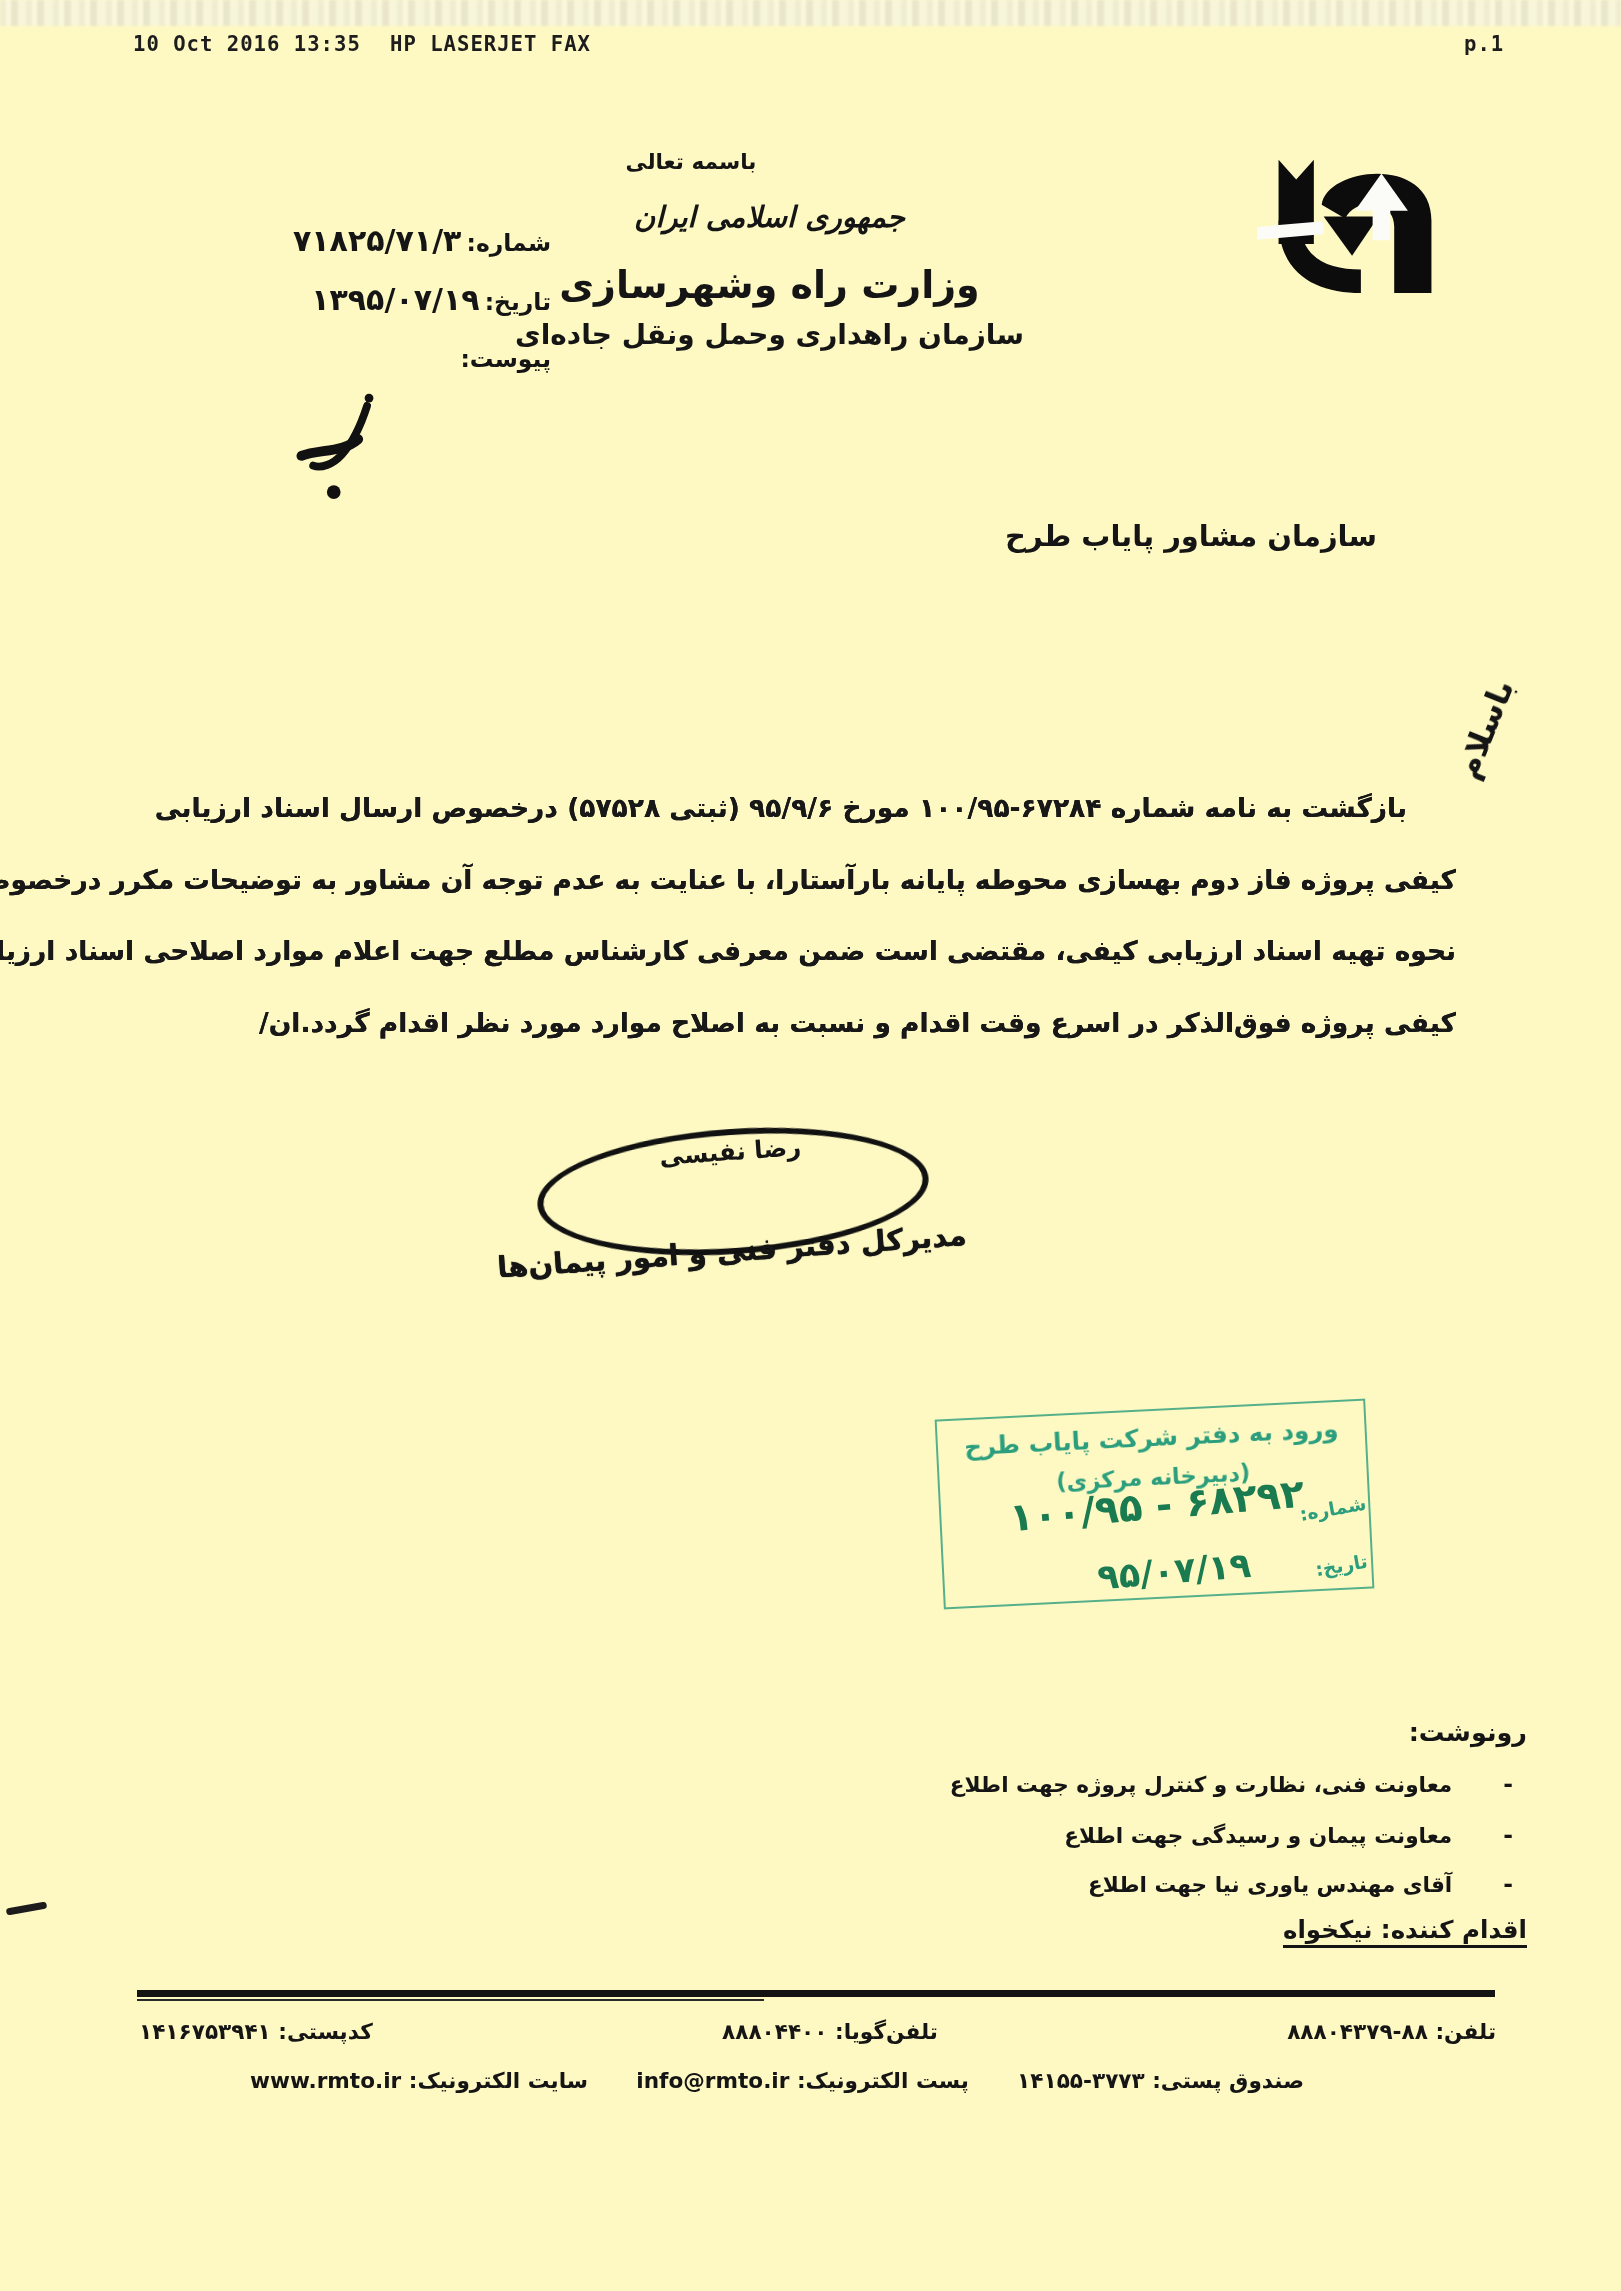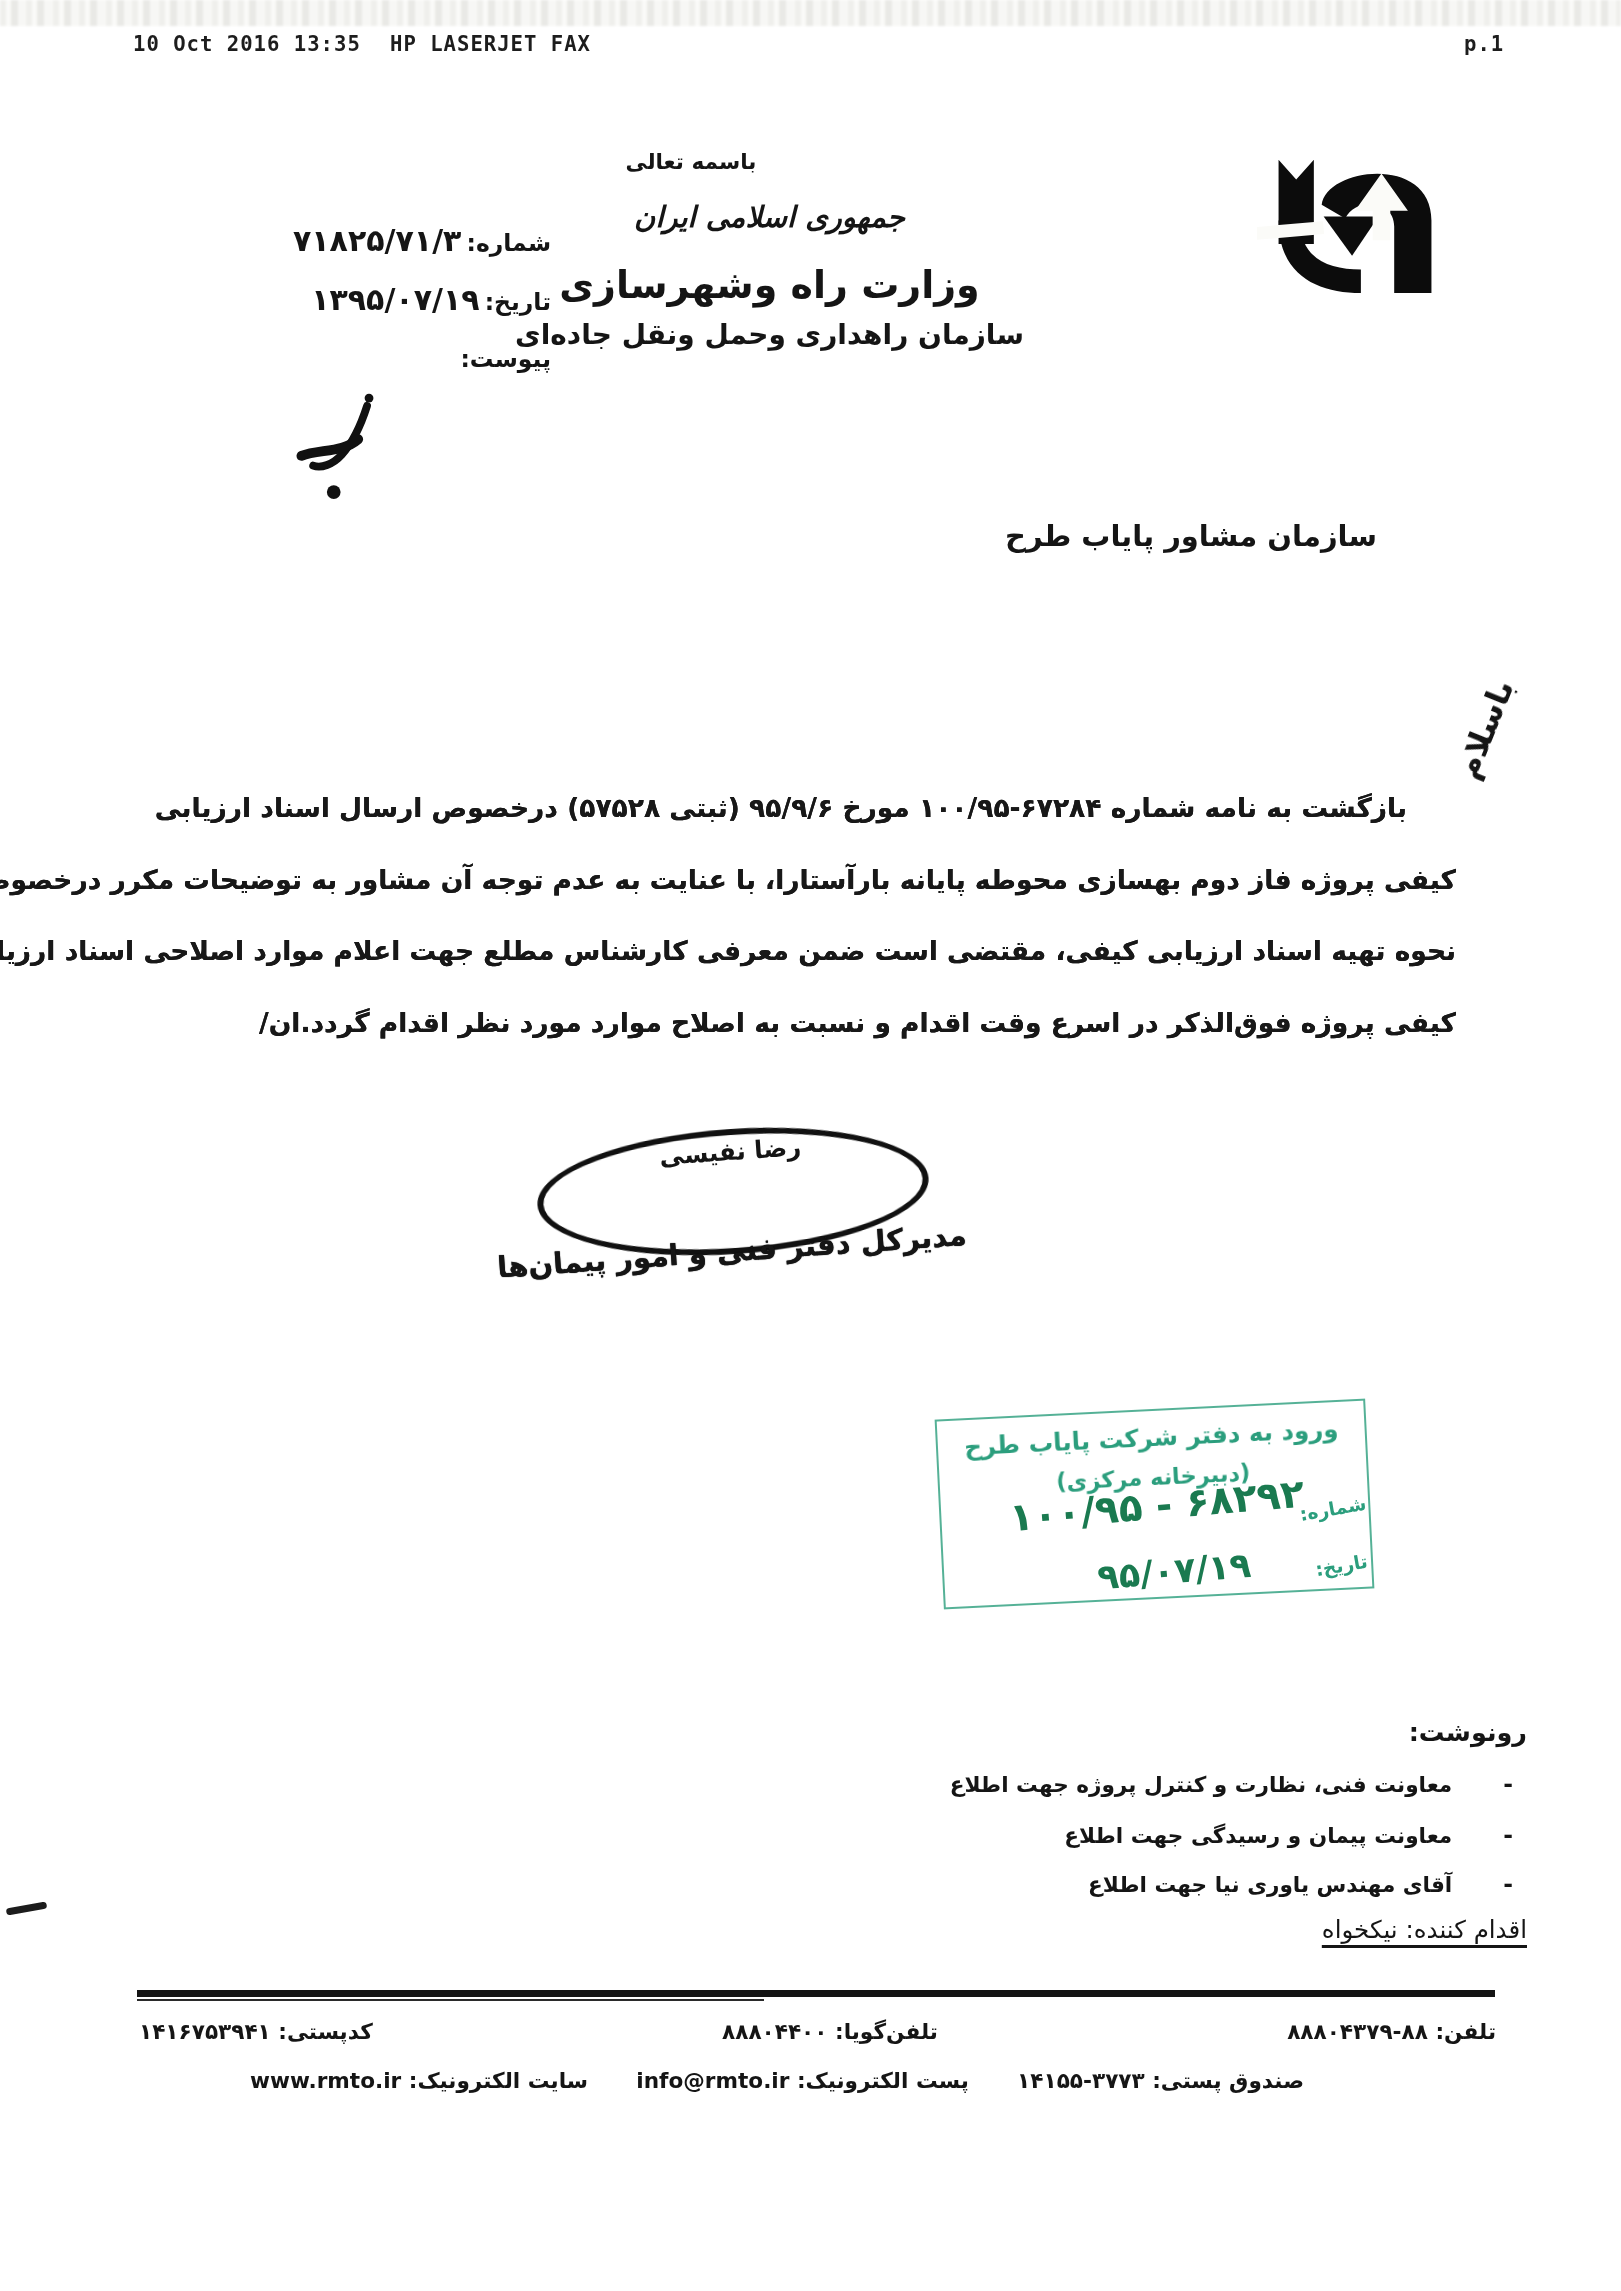--- a/index.html
+++ b/index.html
@@ -1,16 +1,16 @@
 <!DOCTYPE html>
 <html lang="fa"><head>
 <meta charset="utf-8">
 <style>
   html,body{margin:0;padding:0;background:#9a9a9a;}
-  .page{position:relative;width:1621px;height:2292px;margin:0 auto;background:#ffffff;
+  .page{position:relative;width:1621px;height:2292px;margin:0 auto;background:#fef9c3;
         font-family:"DejaVu Sans",sans-serif;color:#151515;overflow:hidden;}
   .noise-top{position:absolute;top:0;left:0;right:0;height:25.5px;opacity:.55;
         background:repeating-linear-gradient(90deg,#e3e3de 0 5.9px,#f7f7f3 5.9px 10.8px,#d8d8d2 10.8px 17.6px,#f2f2ee 17.6px 26.5px);
         filter:blur(1px);}
   .fax{position:absolute;top:32px;font-family:"DejaVu Sans Mono",monospace;font-weight:bold;
         font-size:20.6px;color:#1d1d1d;letter-spacing:1px;white-space:nowrap;}
   .fax-dt{left:133px;} .fax-dev{left:390px;} .fax-pg{left:1464px;}
   .lh{position:absolute;text-align:center;direction:rtl;font-weight:bold;white-space:nowrap;}
   .lh-inv{top:149px;left:534px;width:314px;font-size:21.6px;}
   .lh-state{top:200px;left:456px;width:627px;font-size:29px;font-style:italic;}
@@ -54,21 +54,21 @@
   .gs-lab{position:absolute;font-size:18.6px;font-weight:bold;transform:rotate(-7deg);}
   .gs-lab-num{top:98px;right:3.9px;} .gs-lab-date{top:155px;right:5.9px;}
   .gs-hand{position:absolute;font-size:39px;font-weight:bold;color:#1a7a50;white-space:nowrap;
         transform:rotate(-2deg);letter-spacing:2px;}
   .gs-num{top:74px;right:65px;} .gs-date{top:143px;right:122px;font-size:35px;}
 
   .cc-label{position:absolute;top:1717px;right:94px;font-size:25.5px;font-weight:bold;direction:rtl;}
   .cc-item{position:absolute;right:108px;direction:rtl;font-size:21.6px;font-weight:bold;white-space:nowrap;}
   .cc-item .dash{display:inline-block;margin-left:51px;font-size:23.5px;}
   .cc-1{top:1770px;} .cc-2{top:1821px;} .cc-3{top:1870px;}
-  .cc-handler{position:absolute;top:1915px;right:94px;font-size:24.5px;font-weight:normal;direction:rtl;
+  .cc-handler{position:absolute;top:1915px;right:94px;font-size:24.5px;font-weight:bold;direction:rtl;
         text-decoration:underline;text-underline-offset:6.9px;text-decoration-thickness:2.5px;}
 
   .curl{position:absolute;left:5.9px;top:1905px;width:41px;height:6.9px;background:#1c1c1c;border-radius:3.9px;
         transform:rotate(-10deg);}
 
   .footer-rule{position:absolute;left:137px;top:1990px;width:1358px;height:6.9px;background:#141414;}
   .footer-rule::after{content:"";position:absolute;left:0;top:8.8px;width:627px;height:2px;background:#2a2a2a;}
   .f-line{position:absolute;direction:rtl;display:flex;justify-content:space-between;
         font-size:21.6px;font-weight:bold;white-space:nowrap;}
   .f1{top:2019px;left:139px;width:1357px;}

